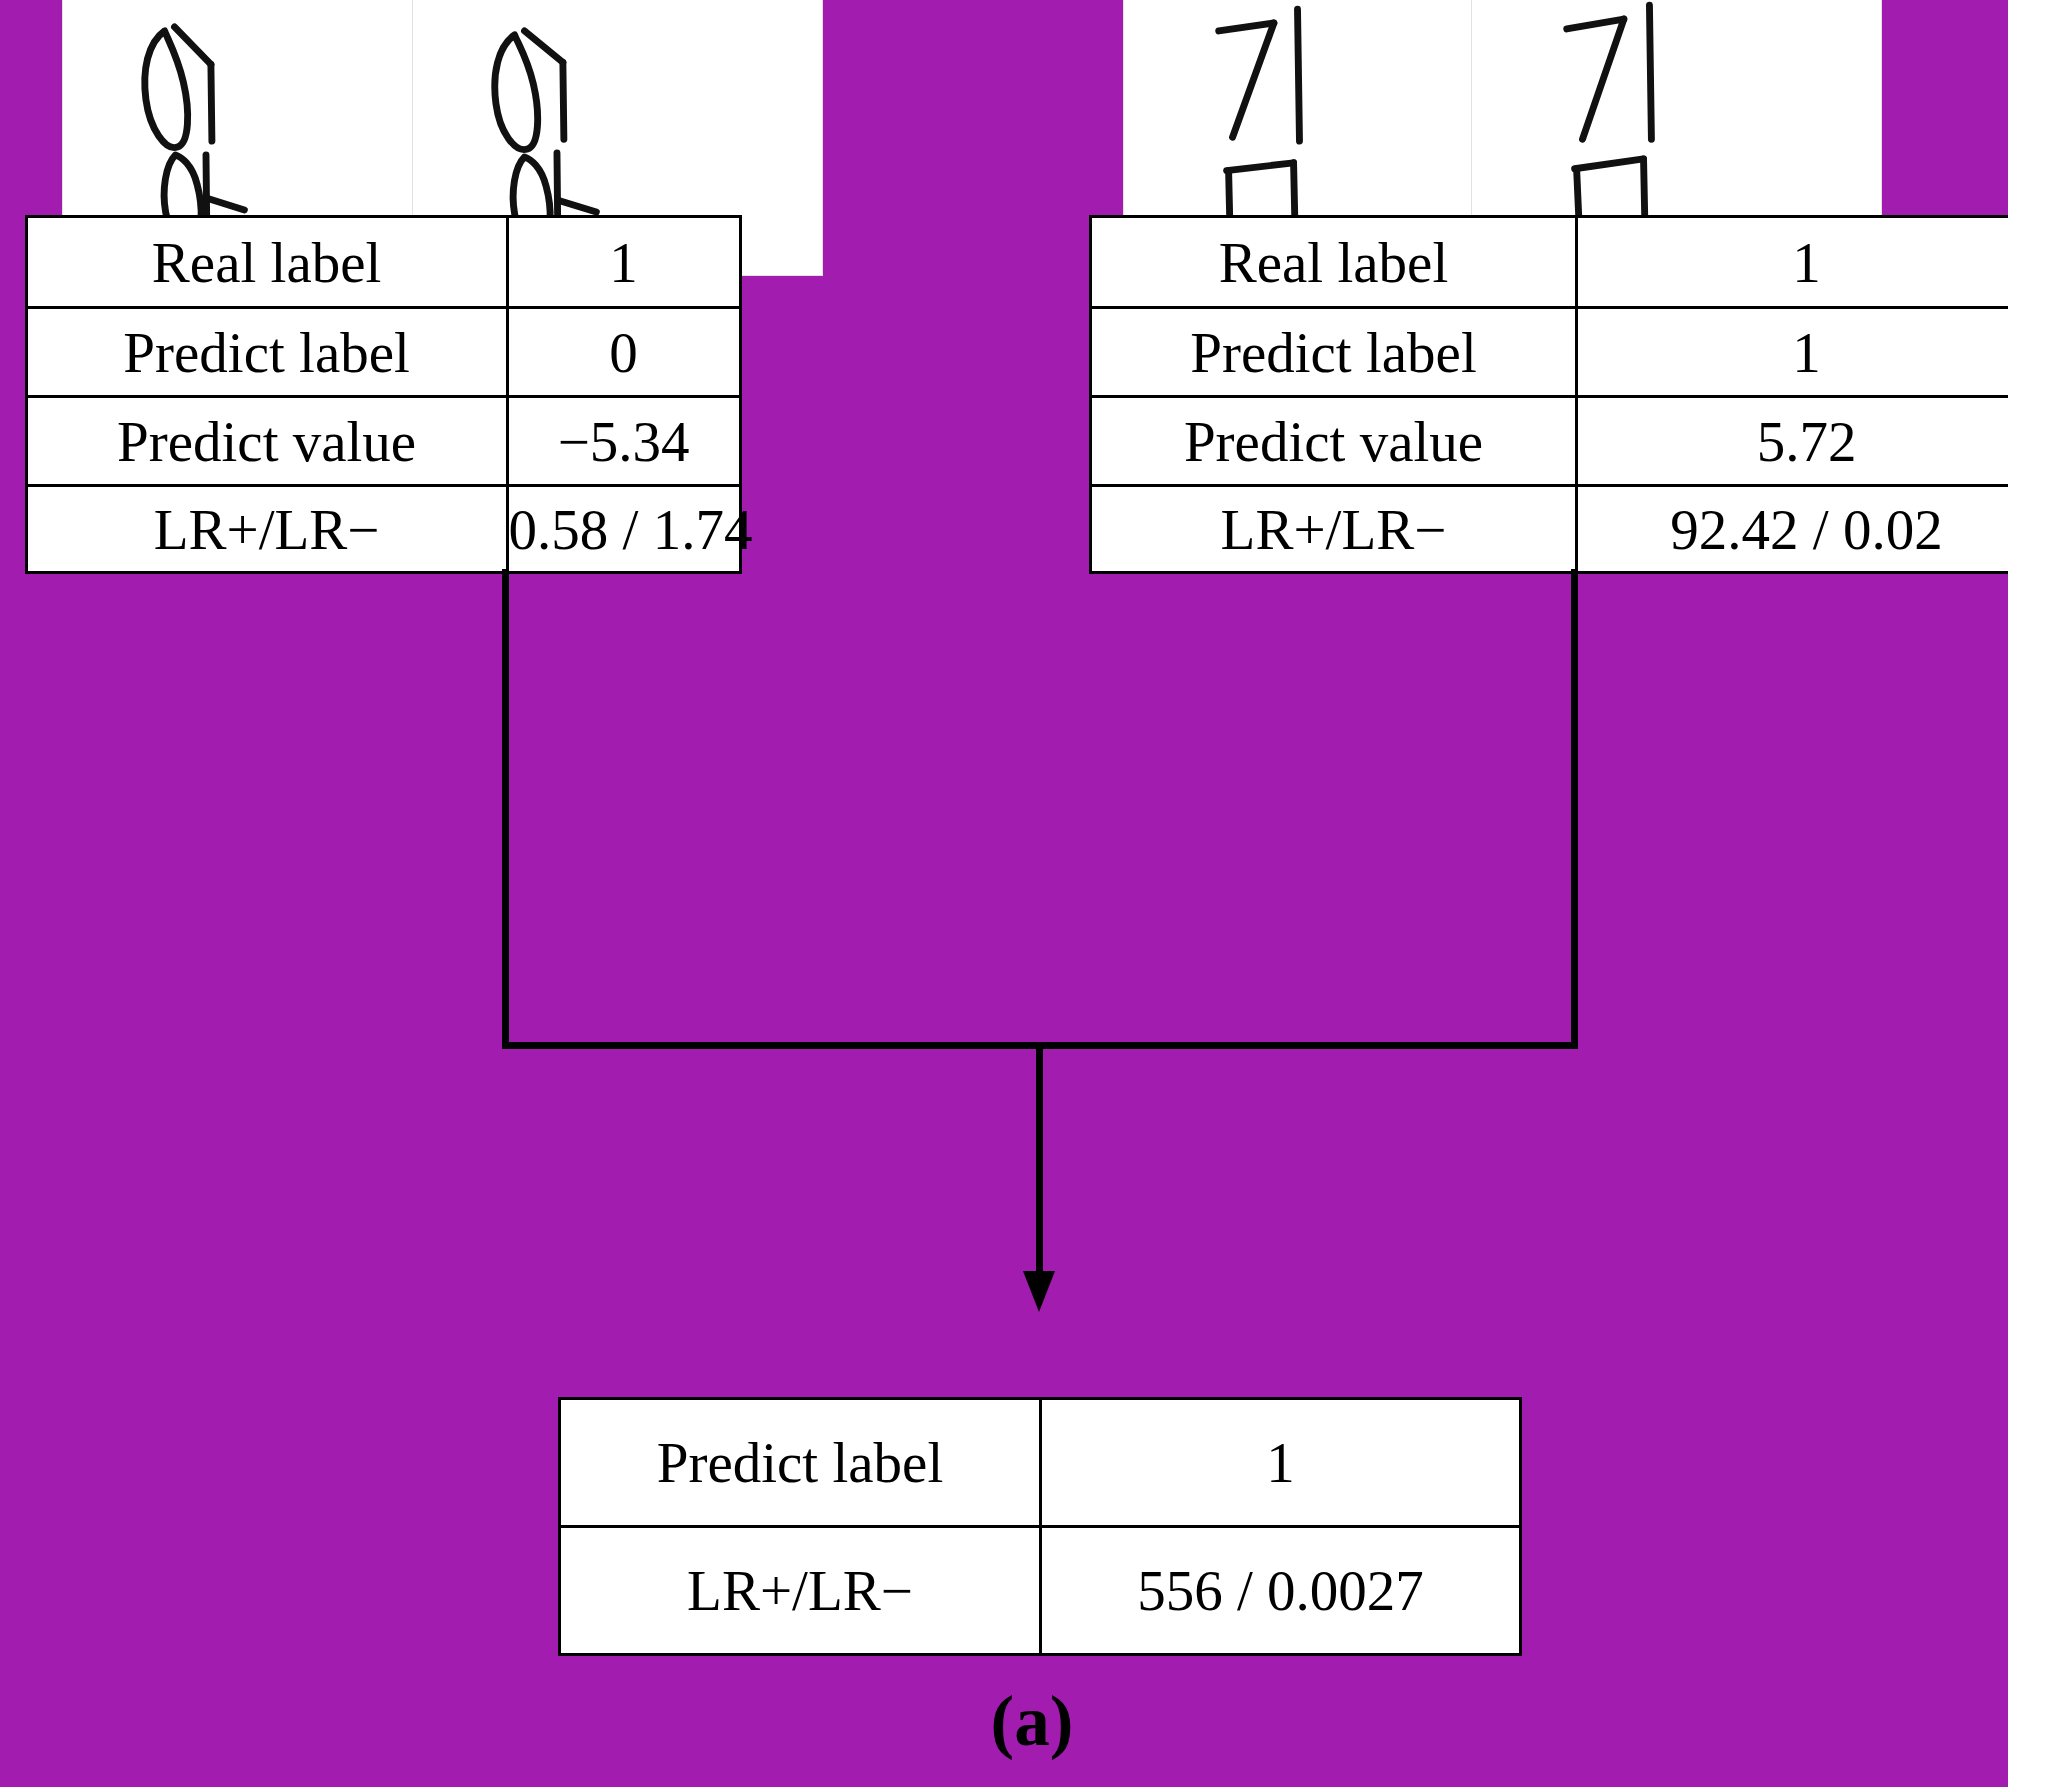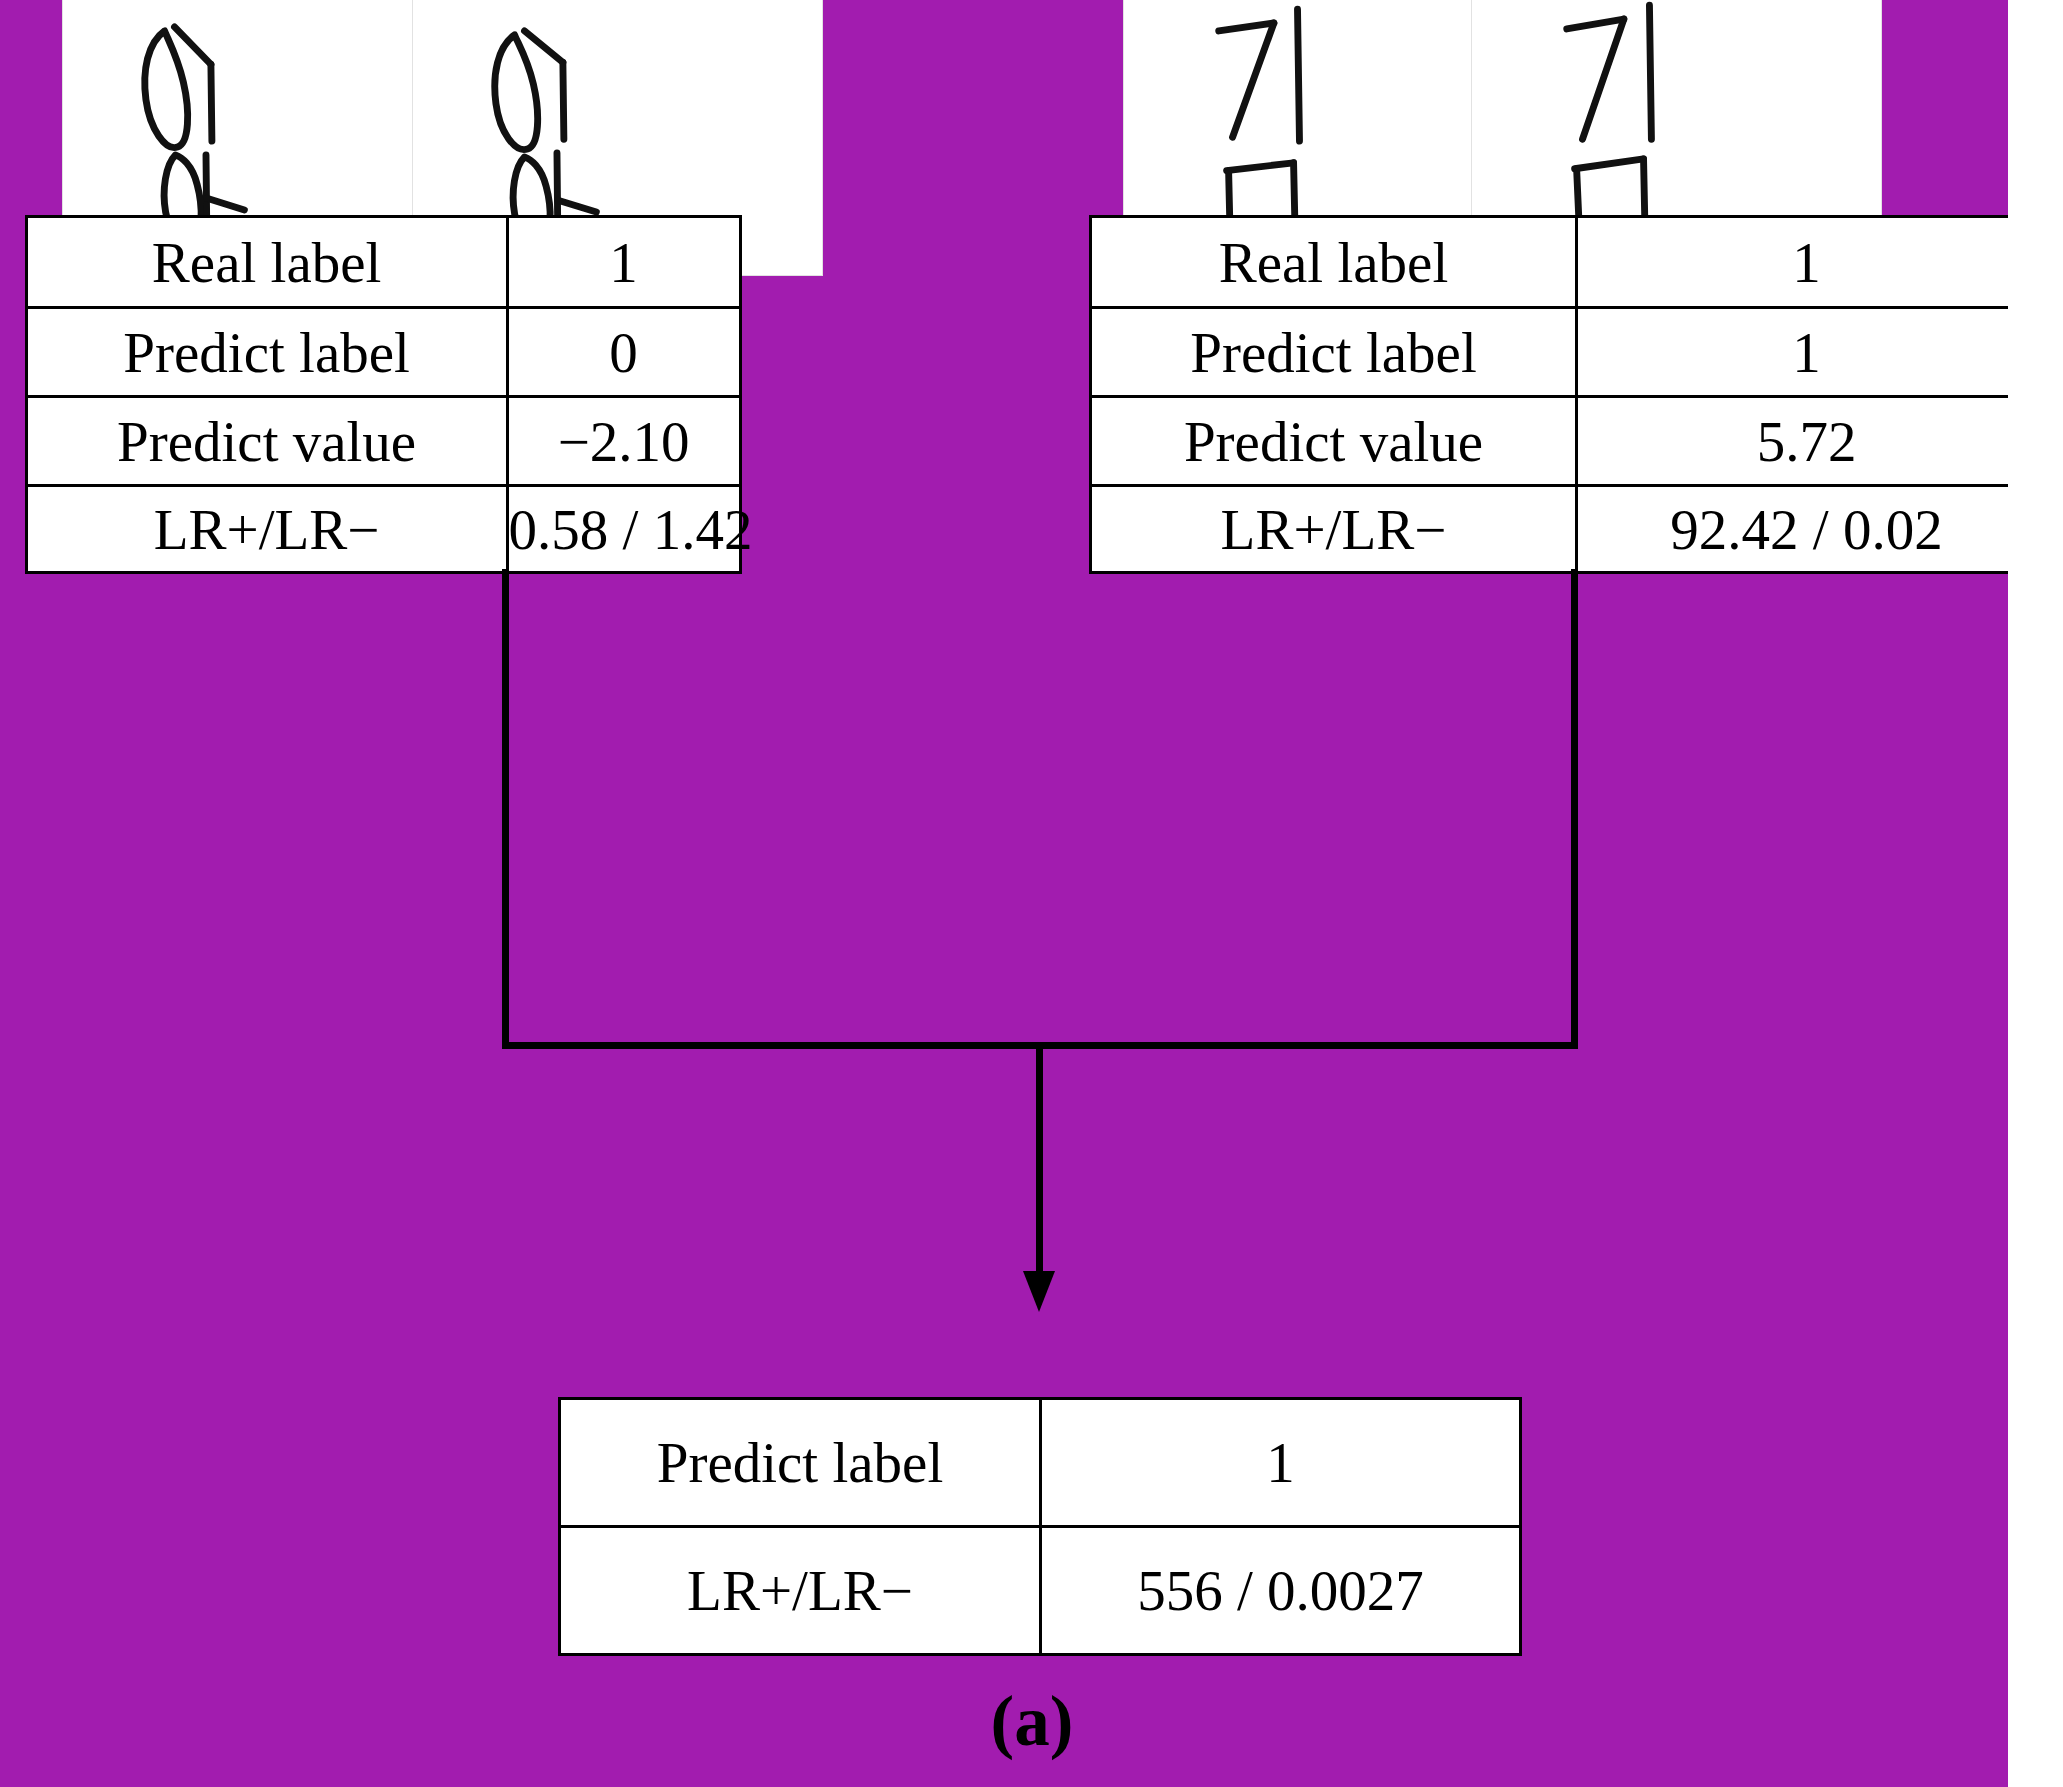--- a/index.html
+++ b/index.html
@@ -141,25 +141,25 @@
       <tr style="height:91px;">
         <td class="key">Real label</td>
         <td class="val">1</td>
       </tr>
       <tr style="height:89px;">
         <td class="key">Predict label</td>
         <td class="val">0</td>
       </tr>
       <tr style="height:89px;">
         <td class="key">Predict value</td>
-        <td class="val">−2.10</td>
+        <td class="val">−5.34</td>
       </tr>
       <tr style="height:87px;">
         <td class="key">LR+/LR−</td>
-        <td class="val">0.58 / 1.42</td>
+        <td class="val">0.58 / 1.74</td>
       </tr>
     </tbody>
   </table>
 
   <table class="tbl" style="left:1089px; top:215px; width:946px;">
     <colgroup>
         <col style="width:486px">
         <col style="width:460px">
       </colgroup>
     <tbody>

